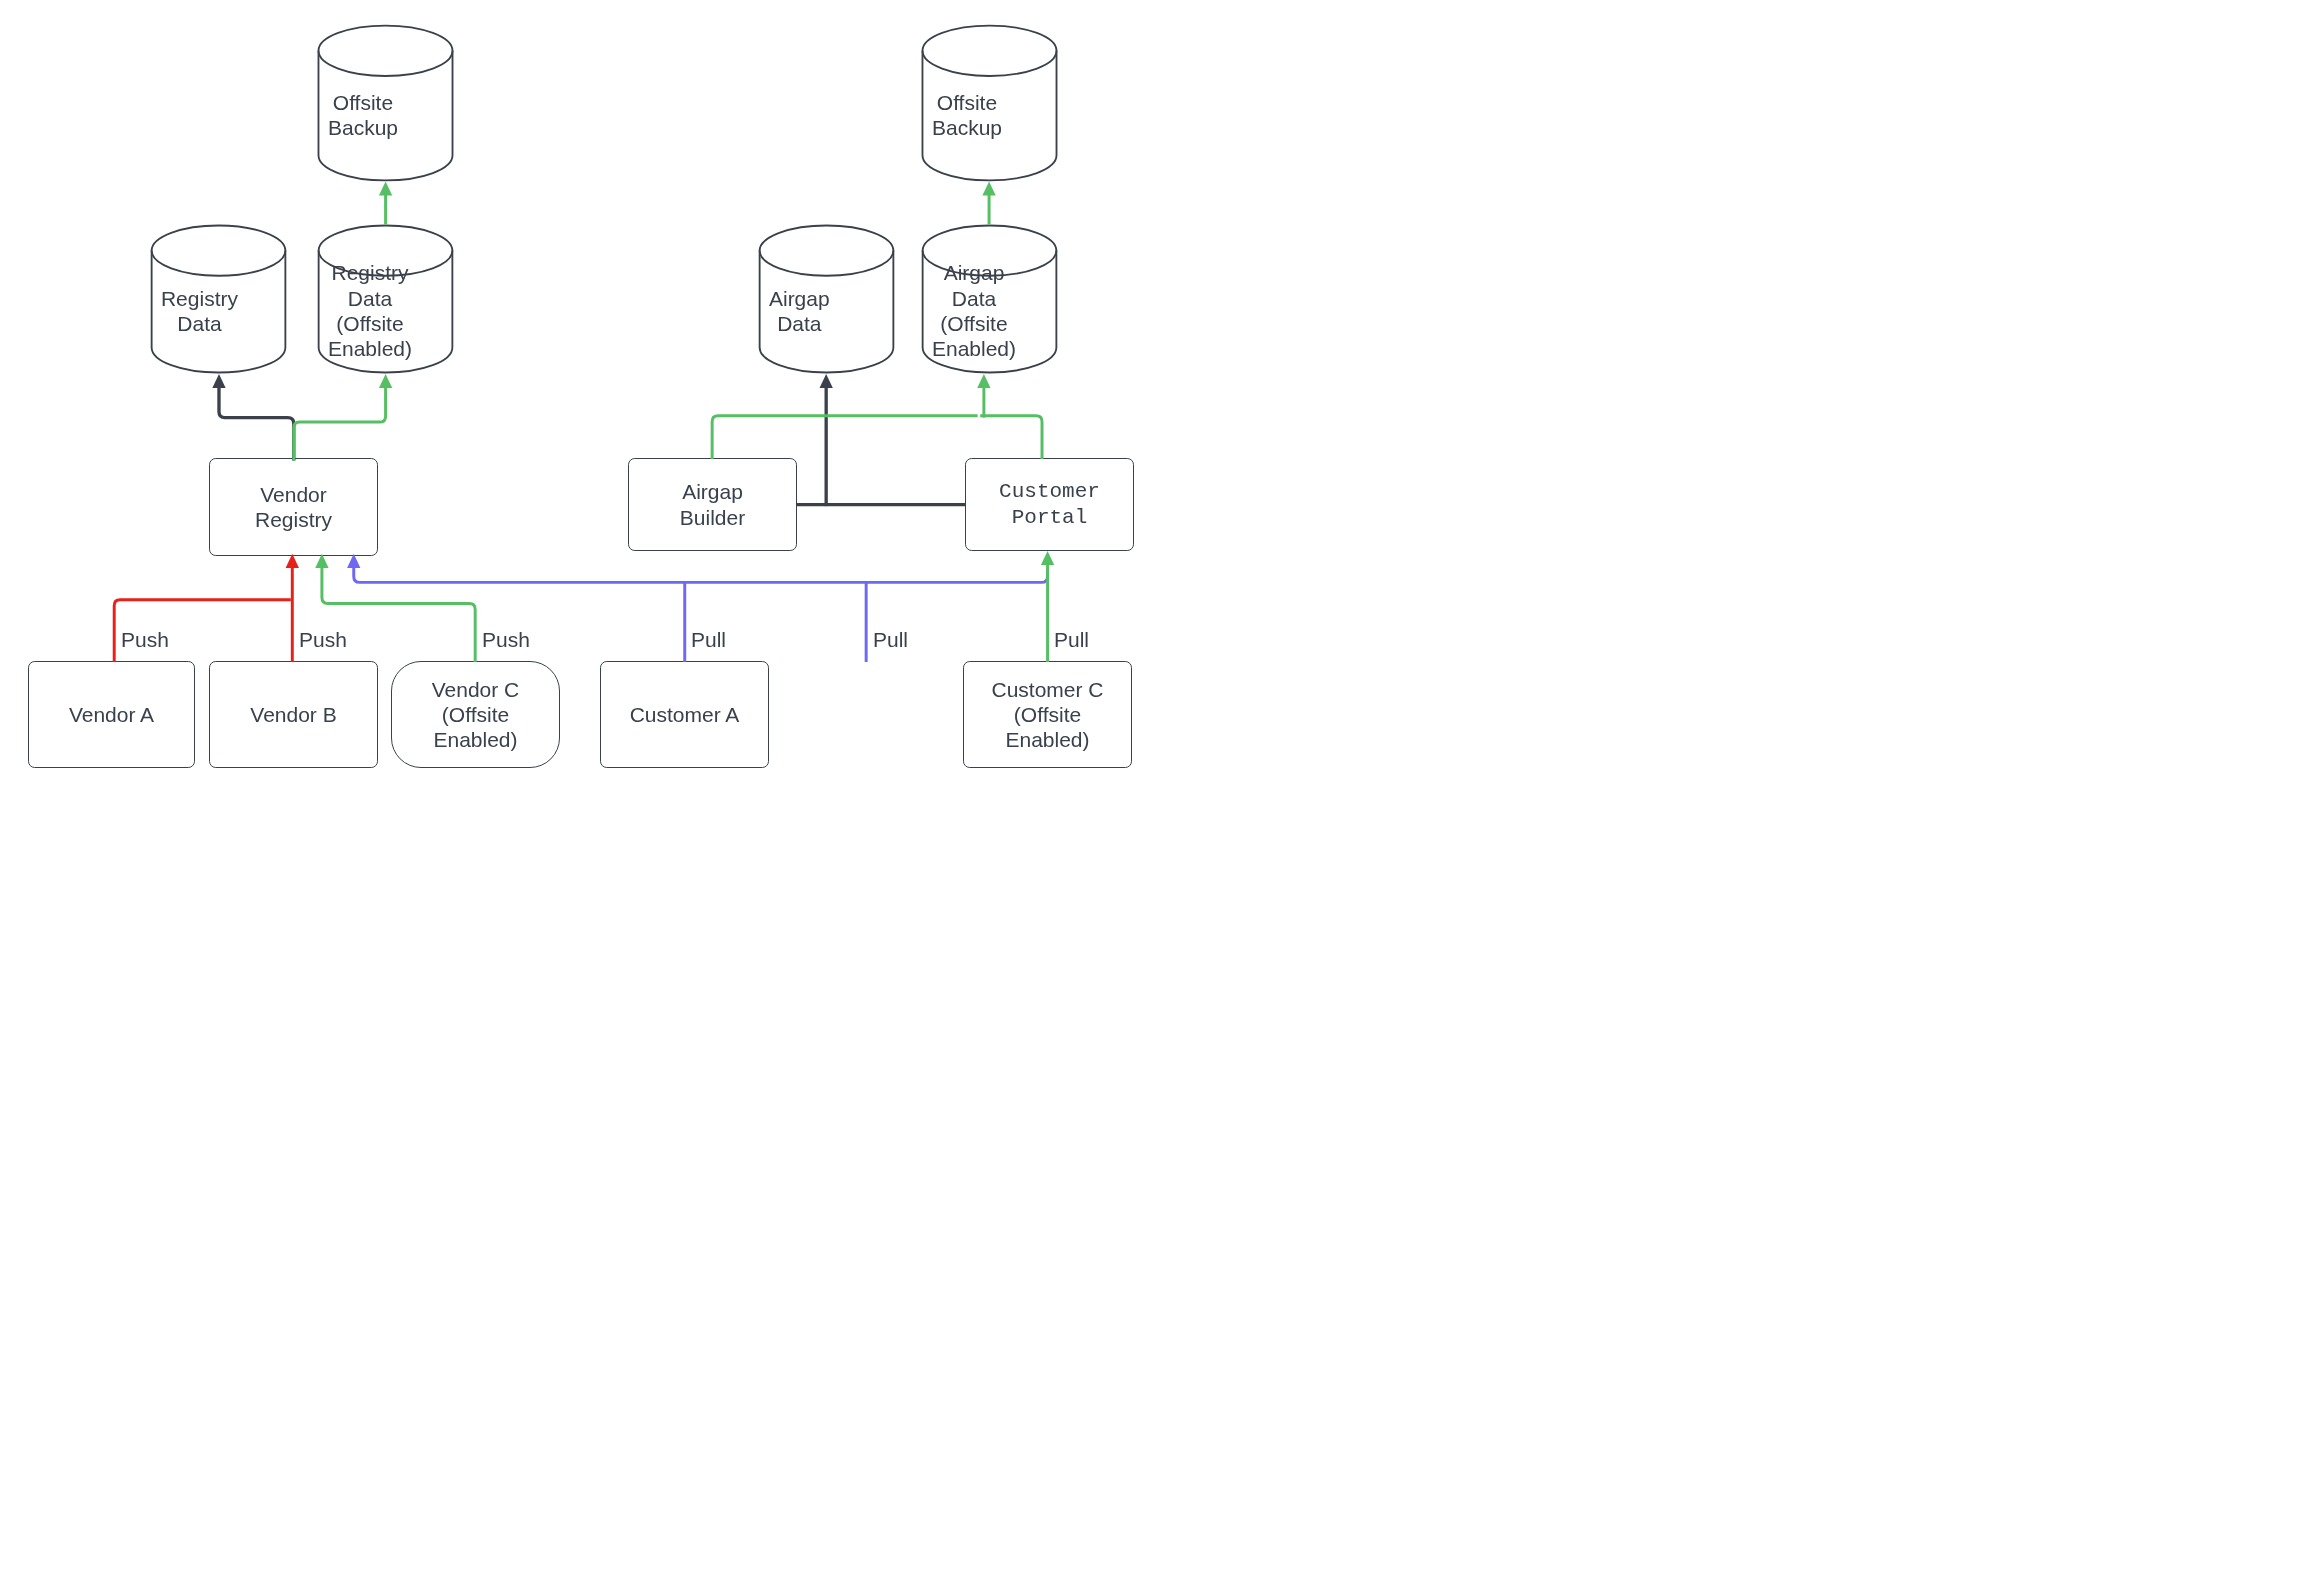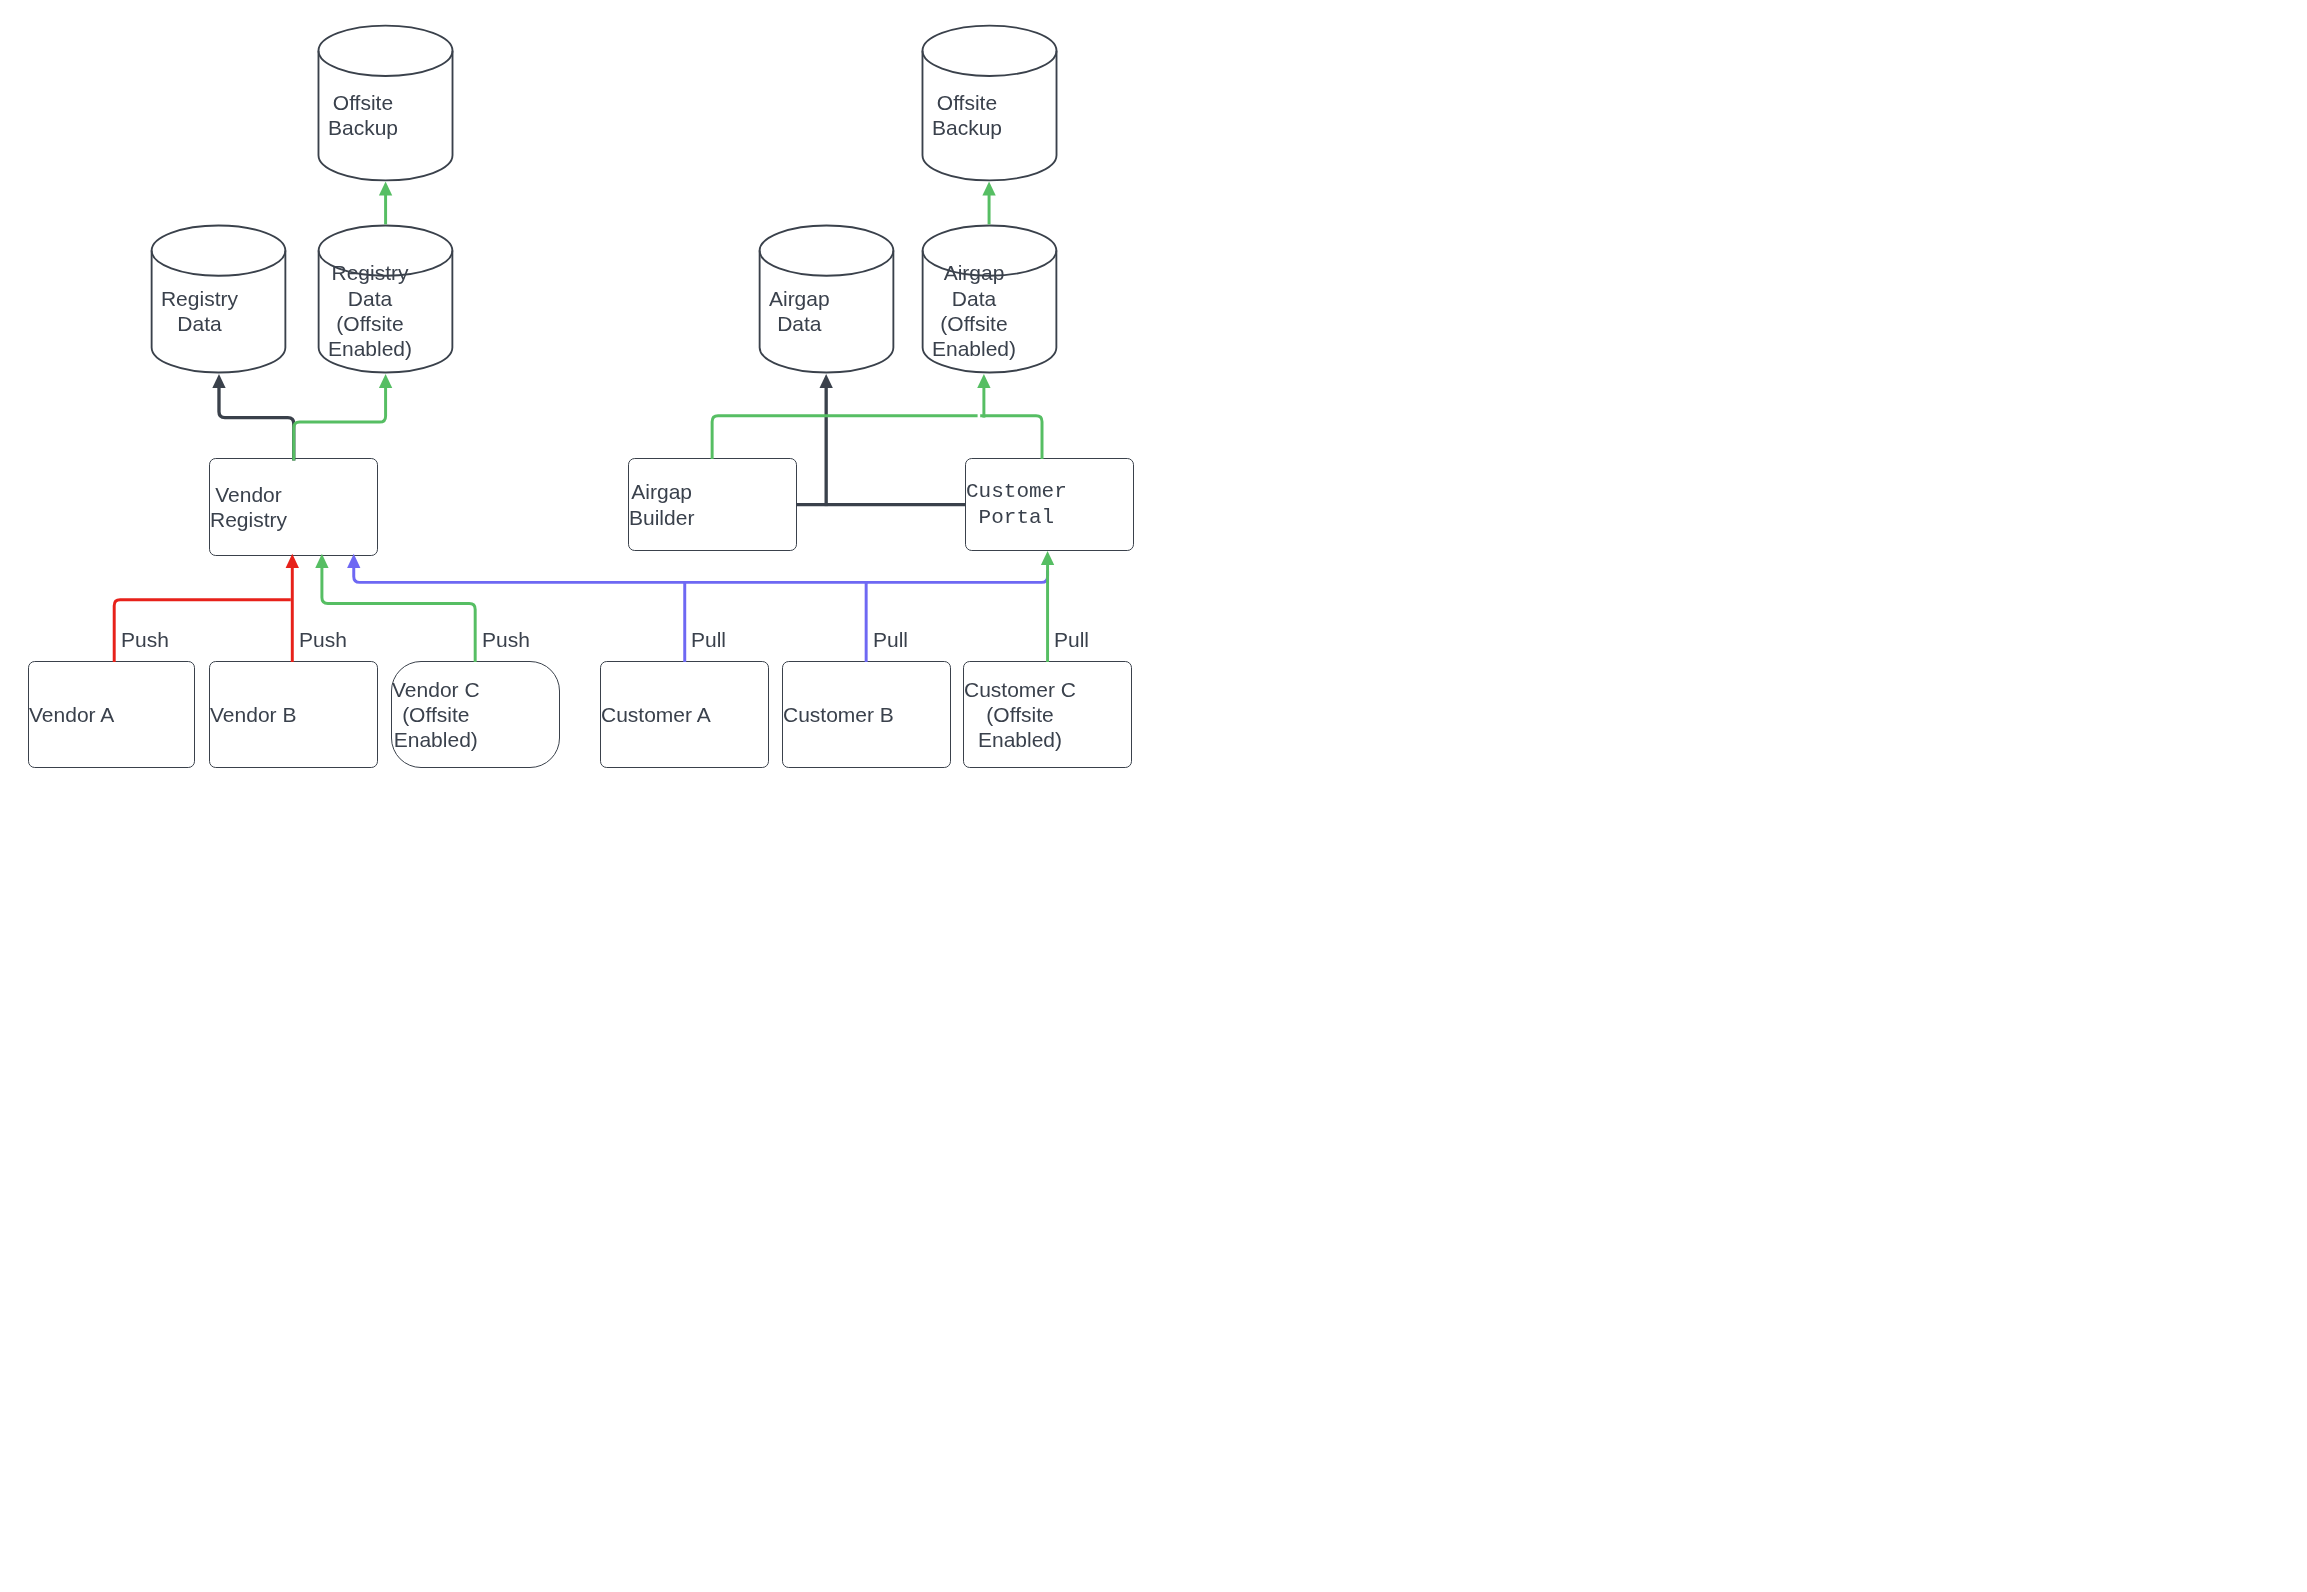--- a/index.html
+++ b/index.html
@@ -3,21 +3,21 @@
 <meta charset="utf-8">
 <style>
   html,body { margin:0; padding:0; background:#ffffff; }
   .canvas {
     position:relative; width:1154px; height:796px; background:#ffffff;
     font-family:"Liberation Sans", sans-serif; color:#3A414C; overflow:hidden;
   }
   .node-box {
     position:absolute; background:#ffffff;
     border:1.9px solid #3A414B; border-radius:6.7px;
-    display:flex; align-items:center; 
+    display:flex; align-items:center; justify-content:center;
     box-sizing:border-box;
   }
   .node-label {
     white-space:pre-line; text-align:center;
     font-size:21px; line-height:1.2; color:#3A414C;
   }
   .cyl { position:absolute; }
   .cyl svg { position:absolute; left:0; top:0; display:block; }
   .cyl .cyl-label-wrap {
     position:absolute; left:8%; right:8%; top:28px; bottom:4.4px;
@@ -133,23 +133,20 @@
   <div class="node-box" style="left:391px; top:661px; width:169px; height:107px;border-radius:30px;">
     <span class="node-label">Vendor C
 (Offsite
 Enabled)</span>
   </div>
 
   <div class="node-box" style="left:600px; top:661px; width:169px; height:107px;">
     <span class="node-label">Customer A</span>
   </div>
 
-  <div class="node-box" style="left:782px; top:661px; width:169px; height:107px;">
-    <span class="node-label">Customer B</span>
-  </div>
 
   <div class="node-box" style="left:963px; top:661px; width:169px; height:107px;">
     <span class="node-label">Customer C
 (Offsite
 Enabled)</span>
   </div>
 
   <div class="edge-label" style="left:121px; top:628px;">Push</div>
   <div class="edge-label" style="left:299px; top:628px;">Push</div>
   <div class="edge-label" style="left:482px; top:628px;">Push</div>

